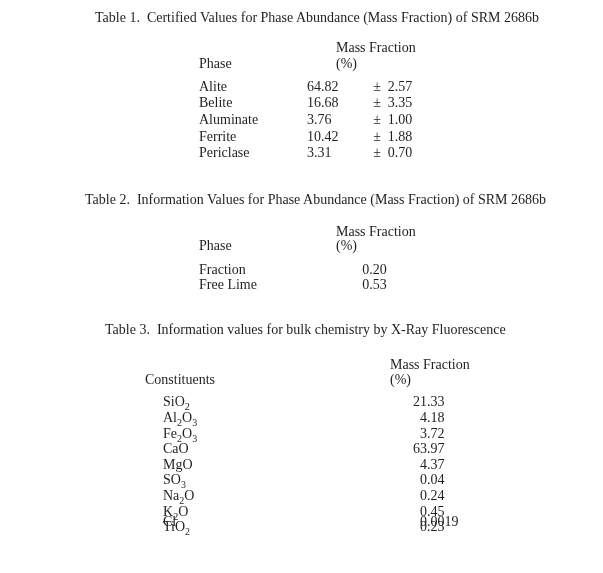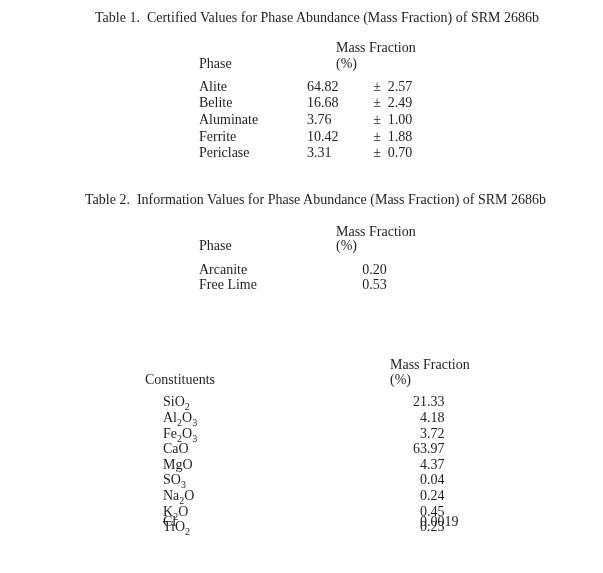--- a/index.html
+++ b/index.html
@@ -77,21 +77,21 @@
       <div class="row" style="top: 78.7px;">
         <span class="cell c-label1">Alite</span>
         <span class="cell c-val1">64.82</span>
         <span class="cell c-pm">±</span>
         <span class="cell c-unc">2.57</span>
       </div>
       <div class="row" style="top: 95.3px;">
         <span class="cell c-label1">Belite</span>
         <span class="cell c-val1">16.68</span>
         <span class="cell c-pm">±</span>
-        <span class="cell c-unc">2.49</span>
+        <span class="cell c-unc">3.35</span>
       </div>
       <div class="row" style="top: 111.9px;">
         <span class="cell c-label1">Aluminate</span>
         <span class="cell c-val1">3.76</span>
         <span class="cell c-pm">±</span>
         <span class="cell c-unc">1.00</span>
       </div>
       <div class="row" style="top: 128.5px;">
         <span class="cell c-label1">Ferrite</span>
         <span class="cell c-val1">10.42</span>
@@ -105,29 +105,30 @@
         <span class="cell c-unc">0.70</span>
       </div>
     </div>
 
   <div class="abs" id="t2-title">Table 2.  Information Values for Phase Abundance (Mass Fraction) of SRM 2686b</div>
   <div class="abs center" id="t2-mf">Mass Fraction</div>
   <div class="abs" id="t2-col1">Phase</div>
   <div class="abs center" id="t2-pct">(%)</div>
   <div id="t2-rows">
       <div class="row" style="top: 262px;">
-        <span class="cell c-label1">Arcanite</span>
+        <span class="cell c-label1">Fraction</span>
         <span class="cell c-val2">0.20</span>
       </div>
       <div class="row" style="top: 277.4px;">
         <span class="cell c-label1">Free Lime</span>
         <span class="cell c-val2">0.53</span>
       </div>
     </div>
 
+  <div class="abs" id="t3-title">Table 3.  Information values for bulk chemistry by X-Ray Fluorescence</div>
   <div class="abs center" id="t3-mf">Mass Fraction</div>
   <div class="abs" id="t3-col1">Constituents</div>
   <div class="abs center" id="t3-pct">(%)</div>
   <div id="t3-rows">
       <div class="row" style="top: 394.3px;">
         <span class="cell c-label3"><span>SiO</span><sub>2</sub></span>
         <span class="cell c-ip">21</span>
         <span class="cell c-fp">.33</span>
       </div>
       <div class="row" style="top: 409.9px; padding-left: 16px;">

